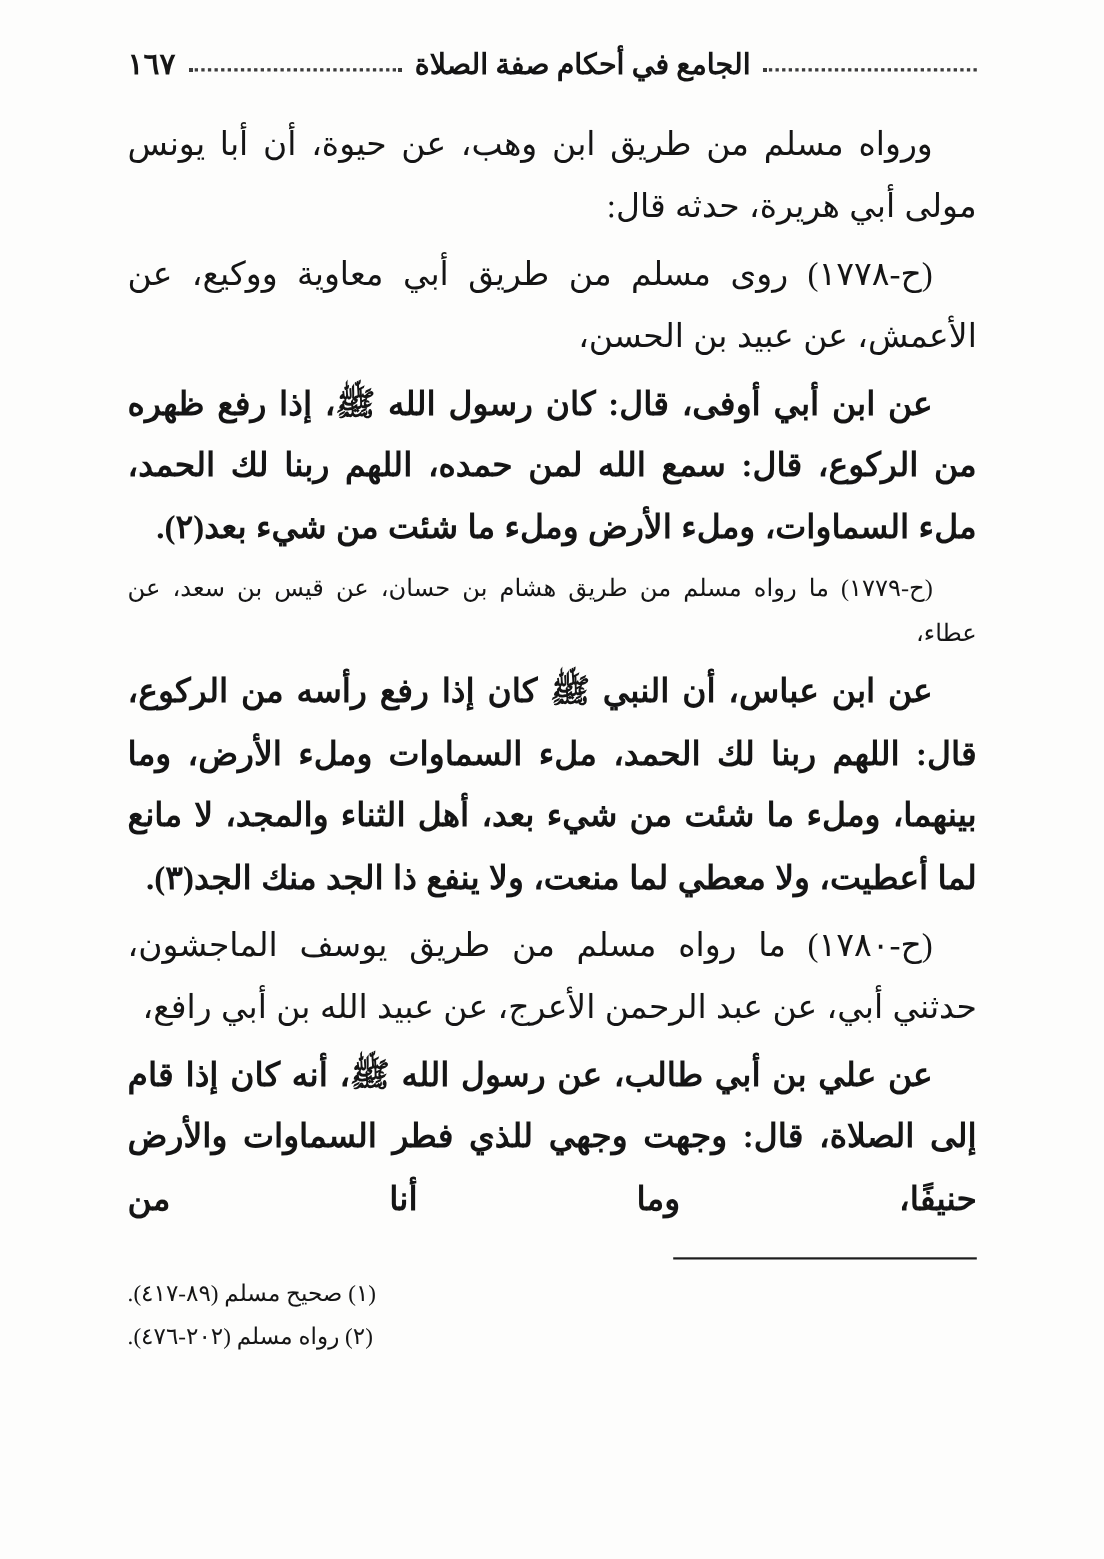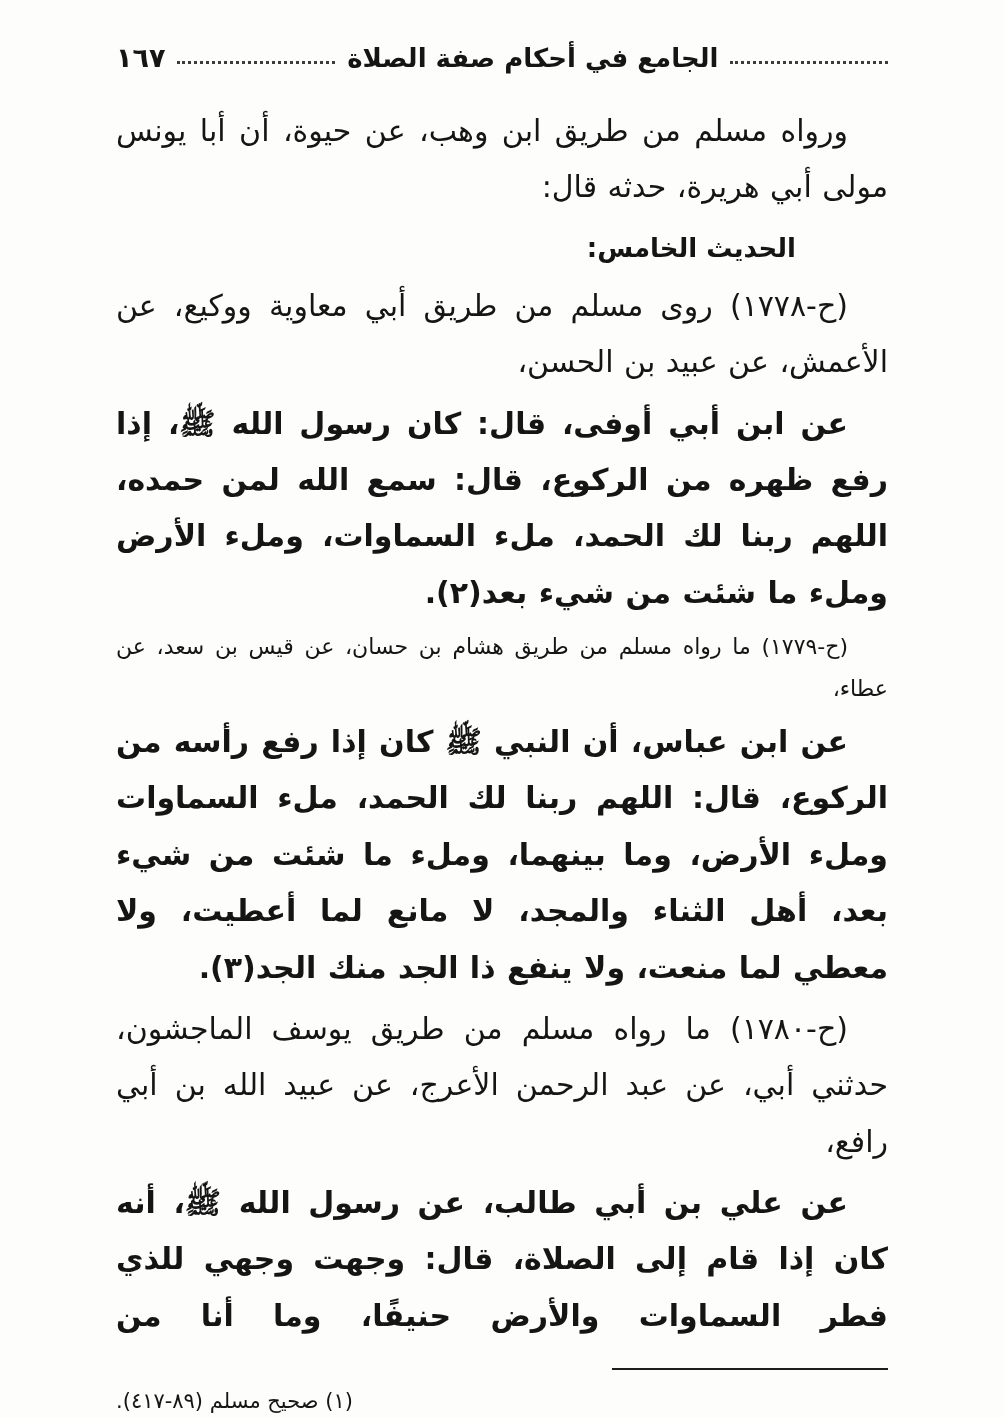--- a/index.html
+++ b/index.html
@@ -1,15 +1,15 @@
 <!DOCTYPE html>
 <html lang="ar" dir="rtl"><head>
 <meta charset="utf-8">
 <style>
-  * { margin: 0; padding: 0; box-sizing: border-box; }
+  * { margin: 0; padding: 0; box-sizing: border-box; font-family: Liberation Serif, serif; }
   html, body { background: #ffffff; }
   body { font-family: "DejaVu Sans", sans-serif; }
 
   .page {
     width: 1004px;
     height: 1417px;
     margin: 0 auto;
     background: #fdfdfc;
     color: #151515;
     direction: rtl;
@@ -86,21 +86,20 @@
 
   <header class="page-header">
     <span class="page-number">١٦٧</span>
     <span class="header-dots"></span>
     <span class="book-title">الجامع في أحكام صفة الصلاة</span>
     <span class="header-dots"></span>
   </header>
 
   <main class="content">
     <p class="para">ورواه مسلم من طريق ابن وهب، عن حيوة، أن أبا يونس مولى أبي هريرة، حدثه قال:</p>
-    <p class="heading">الحديث الخامس:</p>
     <p class="para">(ح-١٧٧٨) روى مسلم من طريق أبي معاوية ووكيع، عن الأعمش، عن عبيد بن الحسن،</p>
     <p class="para bold">عن ابن أبي أوفى، قال: كان رسول الله ﷺ، إذا رفع ظهره من الركوع، قال: سمع الله لمن حمده، اللهم ربنا لك الحمد، ملء السماوات، وملء الأرض وملء ما شئت من شيء بعد(٢).</p>
     <p class="para small">(ح-١٧٧٩) ما رواه مسلم من طريق هشام بن حسان، عن قيس بن سعد، عن عطاء،</p>
     <p class="para bold">عن ابن عباس، أن النبي ﷺ كان إذا رفع رأسه من الركوع، قال: اللهم ربنا لك الحمد، ملء السماوات وملء الأرض، وما بينهما، وملء ما شئت من شيء بعد، أهل الثناء والمجد، لا مانع لما أعطيت، ولا معطي لما منعت، ولا ينفع ذا الجد منك الجد(٣).</p>
     <p class="para">(ح-١٧٨٠) ما رواه مسلم من طريق يوسف الماجشون، حدثني أبي، عن عبد الرحمن الأعرج، عن عبيد الله بن أبي رافع،</p>
     <p class="para bold cont">عن علي بن أبي طالب، عن رسول الله ﷺ، أنه كان إذا قام إلى الصلاة، قال: وجهت وجهي للذي فطر السماوات والأرض حنيفًا، وما أنا من</p>
   </main>
 
   <footer class="footer">
     <div class="footnote-sep"></div>

